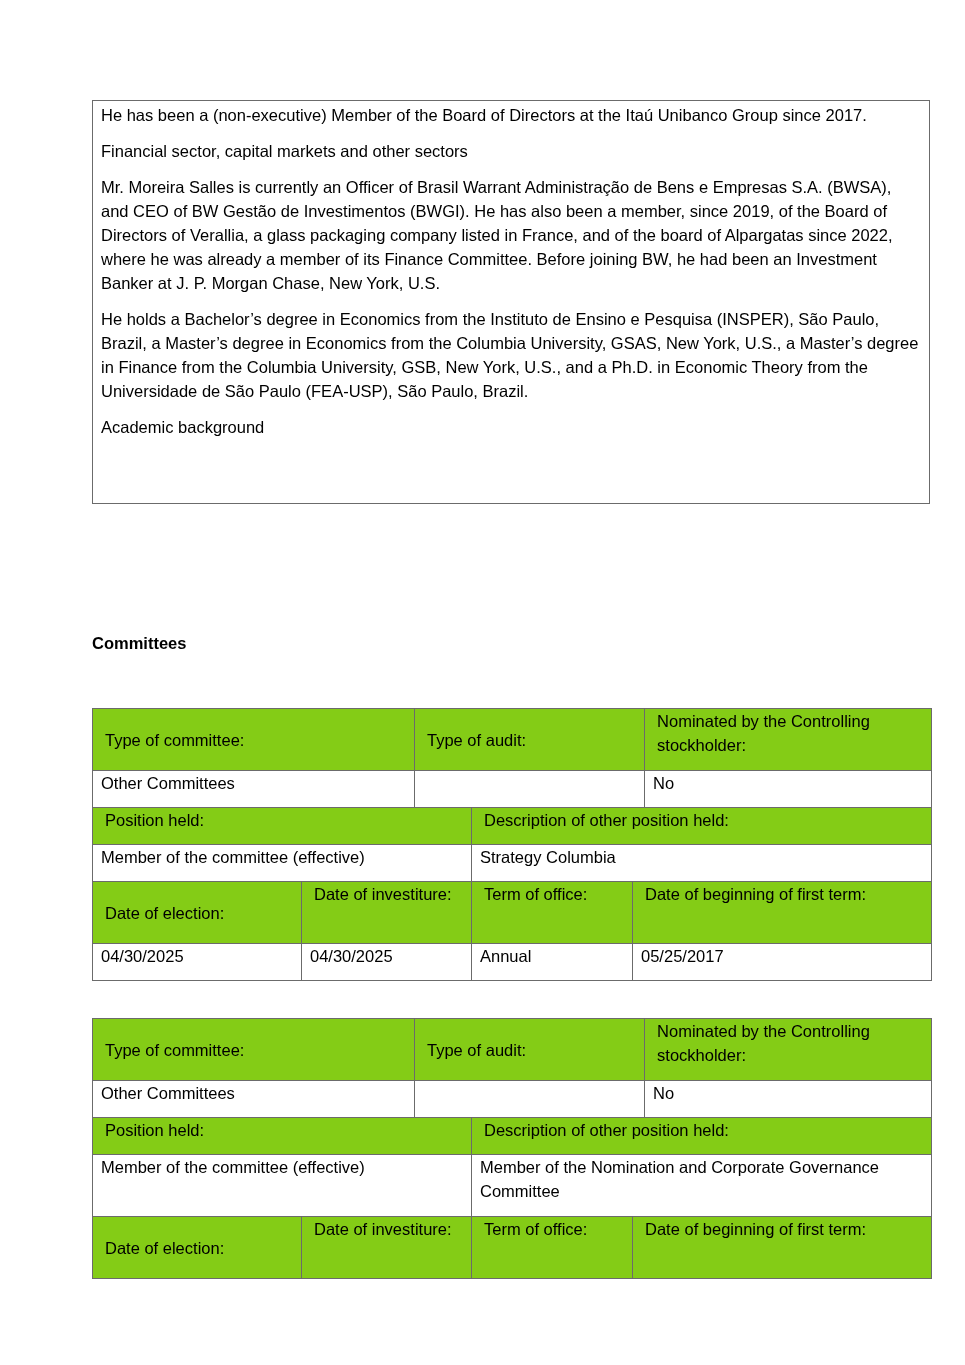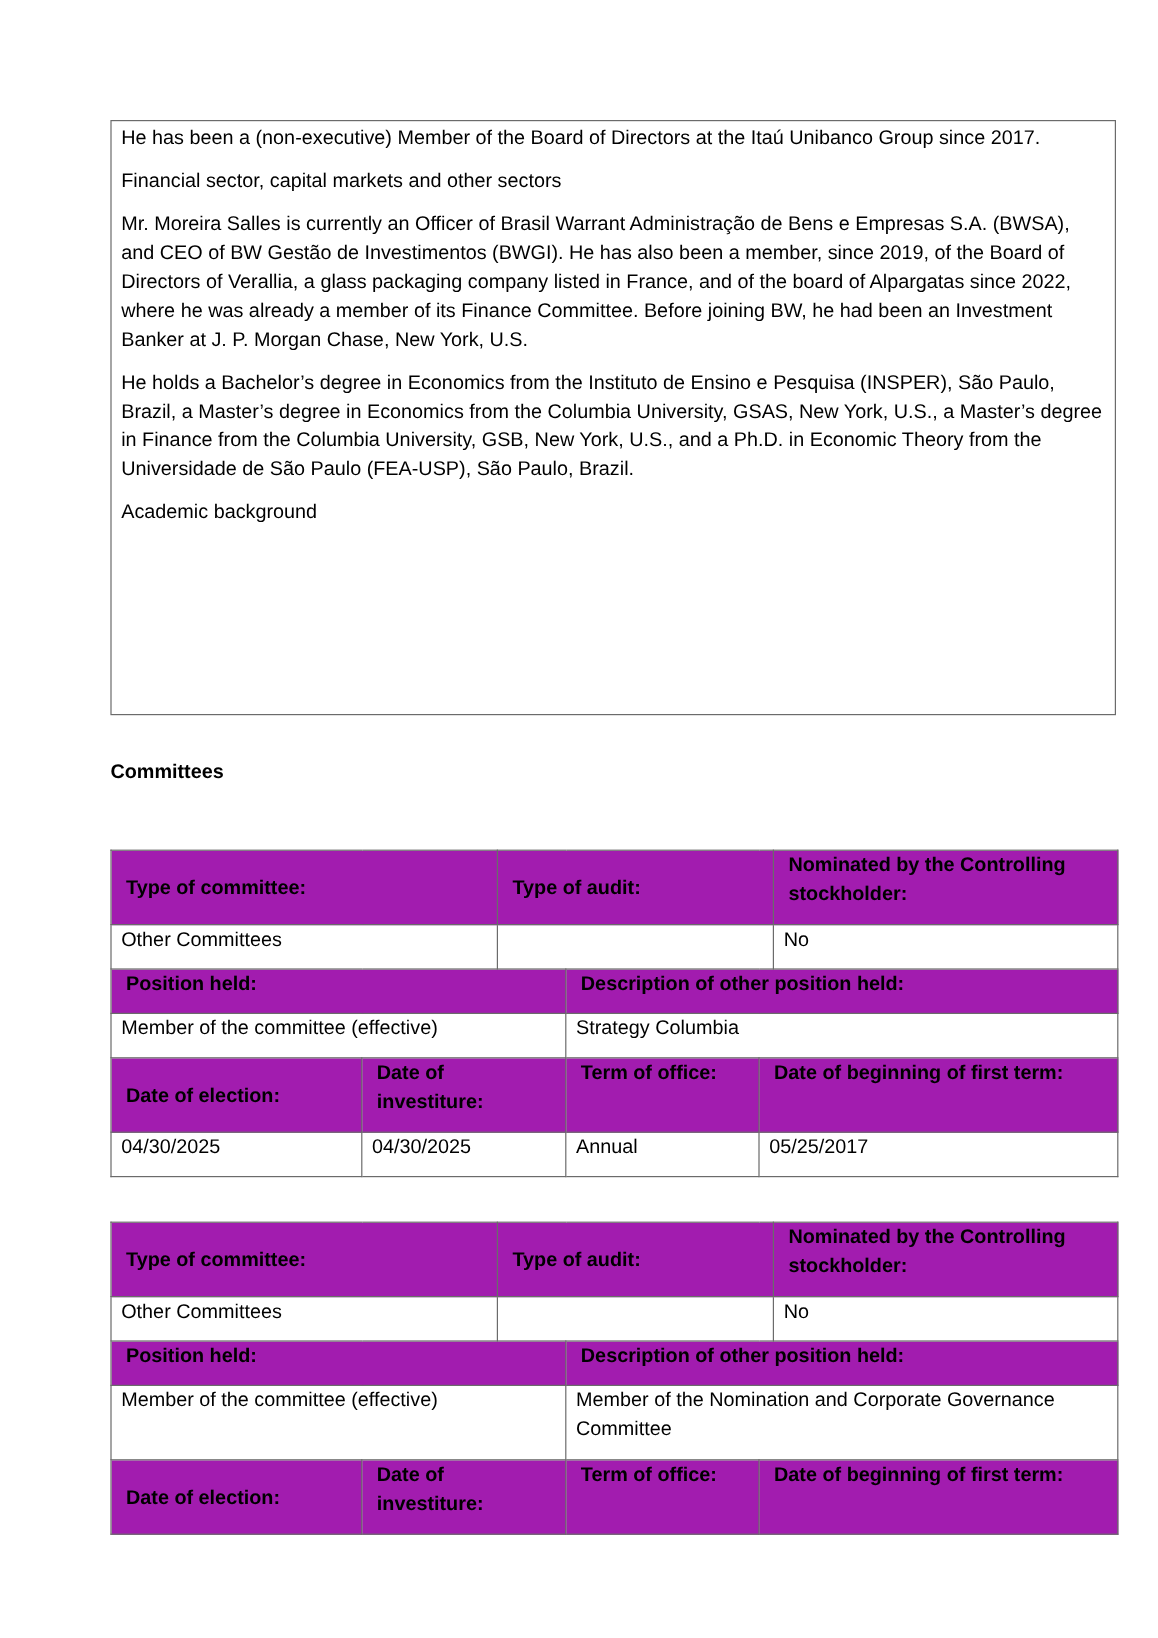--- a/index.html
+++ b/index.html
@@ -2,38 +2,38 @@
 <html><head>
 <meta charset="utf-8">
 <style>
   html, body { margin: 0; padding: 0; background: #ffffff; }
   body {
     width: 965px; height: 1365px; position: relative; overflow: hidden;
     font-family: "Liberation Sans", sans-serif; color: #000;
     font-size: 16.5px;
   }
   .bio-box {
-    position: absolute; left: 92px; top: 100px; width: 838px; height: 496px;
+    position: absolute; left: 92px; top: 100px; width: 838px; height: 404px;
     border: 1px solid #6b6b6b; box-sizing: border-box;
     padding: 2px 8px 0 8px;
   }
   .bio-box p { margin: 0 0 12px 0; line-height: 24px; }
   .section-title {
     position: absolute; left: 92px; top: 634px;
     font-weight: bold; font-size: 16.5px;
   }
   .ctable {
     position: absolute; left: 92px; width: 839px;
     border-collapse: collapse; table-layout: fixed;
   }
   .ctable td {
     border: 1px solid #6b6b6b; padding: 0 8px; vertical-align: top;
     line-height: 24px; font-size: 16.5px;
   }
-  .ctable td.h { background: #a21caf; font-weight: bold; padding-left: 12px; }
+  .ctable td.h { background: #84cc16; font-weight: normal; padding-left: 12px; }
   .ctable td.vm { vertical-align: middle; }
 </style>
 </head>
 <body>
 
 <div class="bio-box">
   <p>He has been a (non-executive) Member of the Board of Directors at the Itaú Unibanco Group since 2017.</p>
   <p>Financial sector, capital markets and other sectors</p>
   <p>Mr. Moreira Salles is currently an Officer of Brasil Warrant Administração de Bens e Empresas S.A. (BWSA), and CEO of BW Gestão de Investimentos (BWGI). He has also been a member, since 2019, of the Board of Directors of Verallia, a glass packaging company listed in France, and of the board of Alpargatas since 2022, where he was already a member of its Finance Committee. Before joining BW, he had been an Investment Banker at J. P. Morgan Chase, New York, U.S.</p>
   <p>He holds a Bachelor’s degree in Economics from the Instituto de Ensino e Pesquisa (INSPER), São Paulo, Brazil, a Master’s degree in Economics from the Columbia University, GSAS, New York, U.S., a Master’s degree in Finance from the Columbia University, GSB, New York, U.S., and a Ph.D. in Economic Theory from the Universidade de São Paulo (FEA-USP), São Paulo, Brazil.</p>

